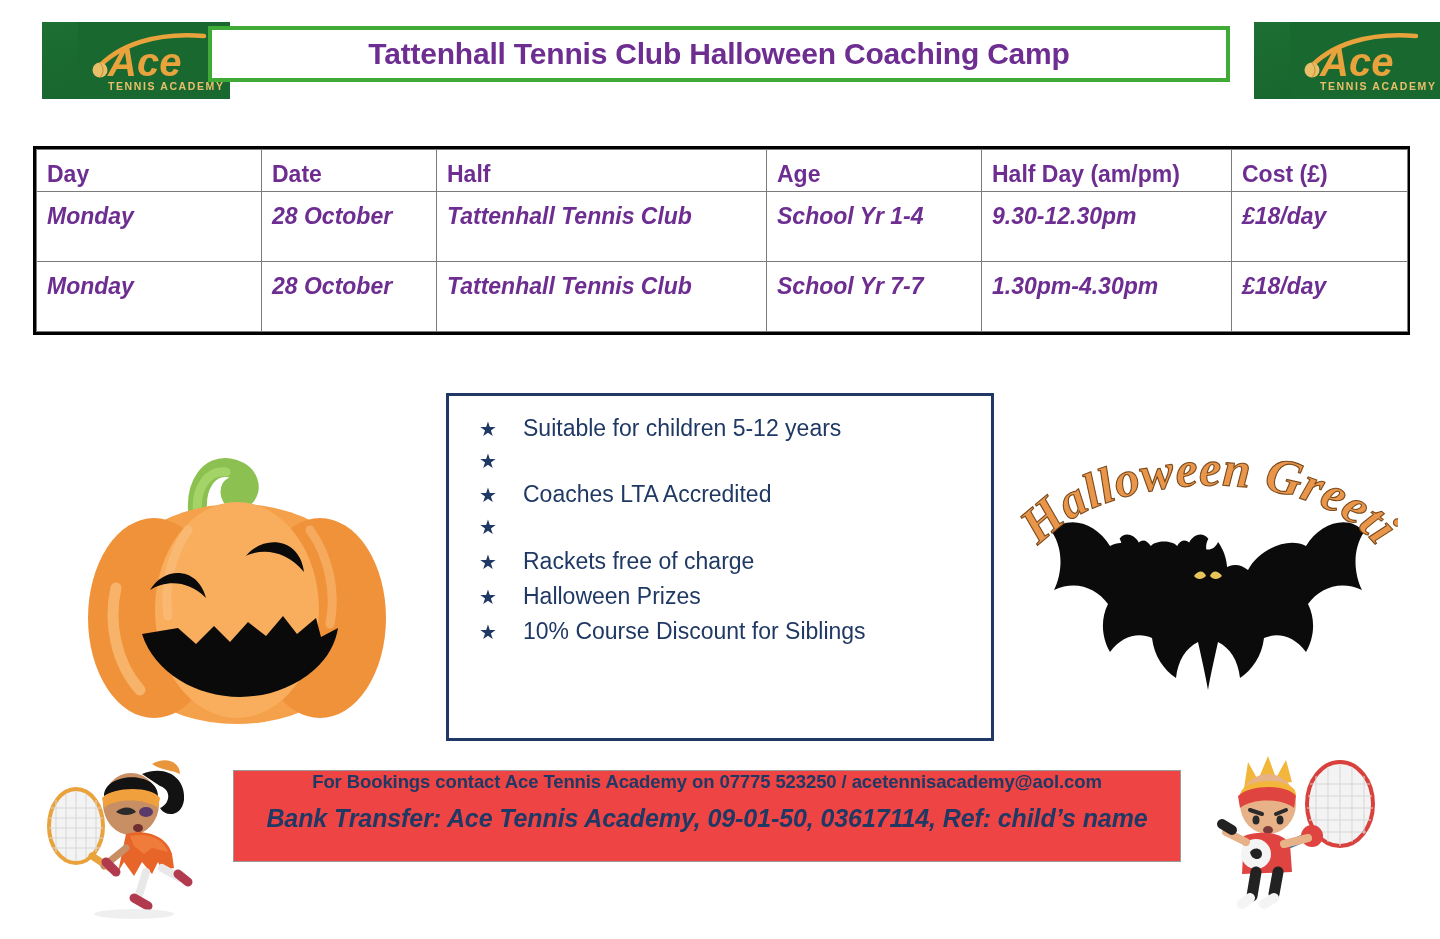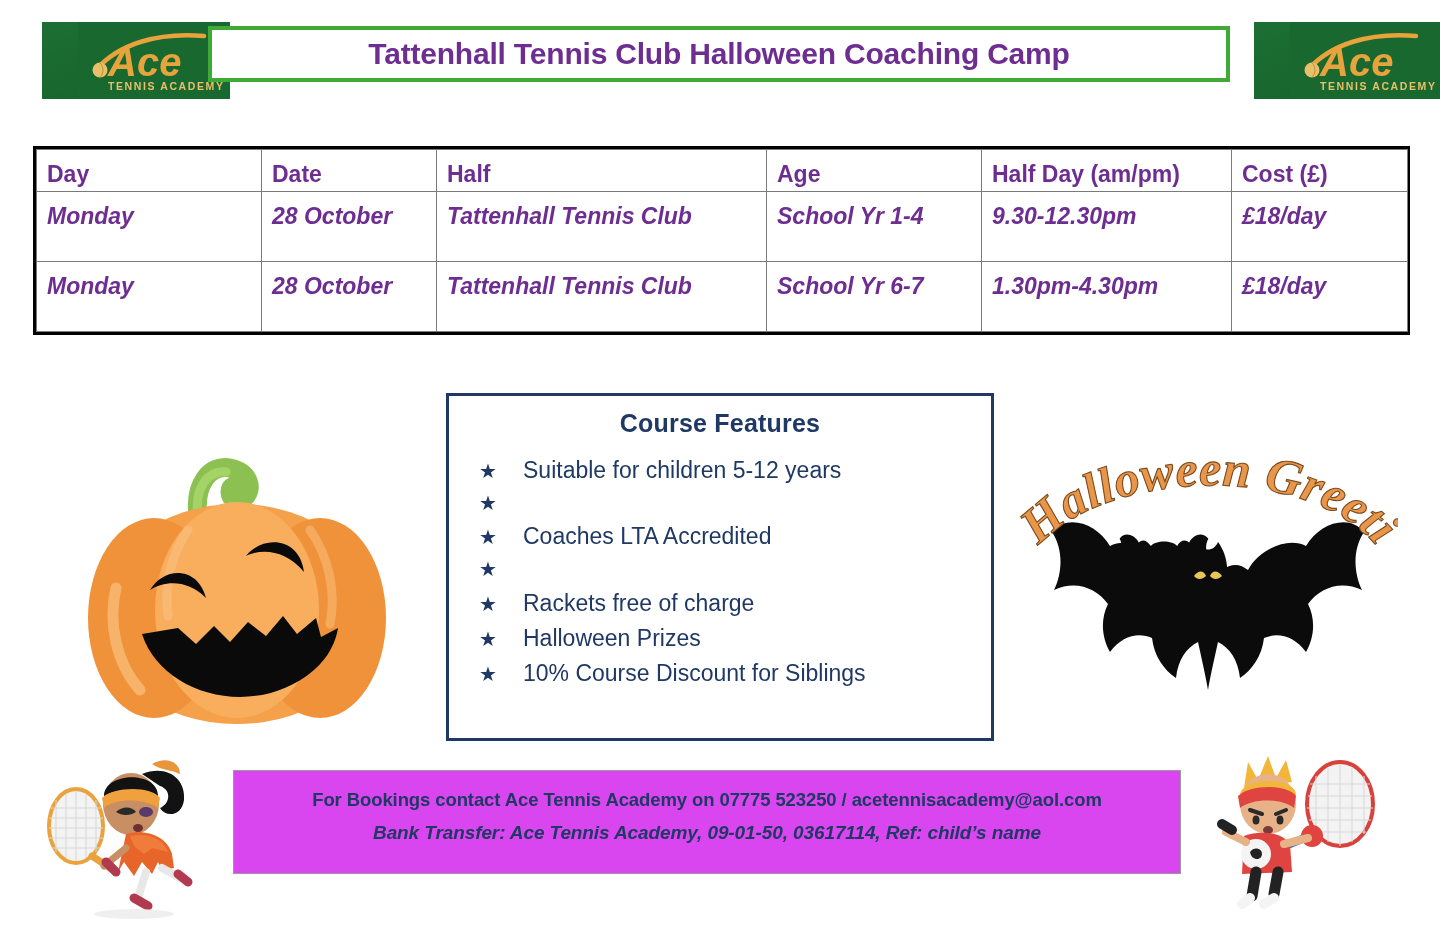--- a/index.html
+++ b/index.html
@@ -169,36 +169,35 @@
     width: 175px;
     height: 175px;
   }
 
   
   .booking-box {
     position: absolute;
     left: 233px;
     top: 770px;
     width: 948px;
-    height: 104px;
+    height: 92px;
     border: 1px solid #9a9a9a;
     box-sizing: border-box;
-    background: #d946ef;
-    padding-top: 18px;
+    background: #ef4444;
   }
   .booking-line1 {
     text-align: center;
     font-size: 18.5px;
     font-weight: bold;
     color: #1f3864;
     letter-spacing: -0.1px;
   }
   .booking-line2 {
     text-align: center;
-    font-size: 19px;
+    font-size: 25px;
     font-weight: bold;
     font-style: italic;
     color: #1f3864;
     margin-top: 11px;
     letter-spacing: -0.1px;
   }
 </style>
 </head>
 <body>
 
@@ -257,21 +256,21 @@
         <td>28 October</td>
         <td>Tattenhall Tennis Club</td>
         <td>School Yr 1-4</td>
         <td>9.30-12.30pm</td>
         <td>£18/day</td>
       </tr>
       <tr>
         <td>Monday</td>
         <td>28 October</td>
         <td>Tattenhall Tennis Club</td>
-        <td>School Yr 6-7</td>
+        <td>School Yr 7-7</td>
         <td>1.30pm-4.30pm</td>
         <td>£18/day</td>
       </tr>
     </tbody>
   </table>
 </div>
 
 <div class="pumpkin">
   <svg viewBox="0 0 318 300" width="318" height="300">
 
@@ -289,21 +288,20 @@
 
     <path d="M72 152 C86 128, 120 128, 128 160 C110 142, 88 142, 72 152 Z" fill="#0a0a0a"></path>
     <path d="M168 118 C186 96, 222 100, 226 134 C208 112, 184 110, 168 118 Z" fill="#0a0a0a"></path>
 
     <path d="M64 196 C84 258, 178 282, 236 232 C250 220, 258 204, 260 190
              L243 199 L238 180 L219 196 L205 178 L188 198 L170 184 L152 204 L136 188 L118 206 L100 190 Z" fill="#0a0a0a"></path>
   </svg>
 </div>
 
 <div class="features-box">
-  <div class="features-title">Course Features</div>
   <ul class="features-list">
     <li>
       <span class="star">★</span>
       <span>Suitable for children 5-12 years</span>
     </li>
     <li>
       <span class="star">★</span>
     </li>
     <li>
       <span class="star">★</span>

